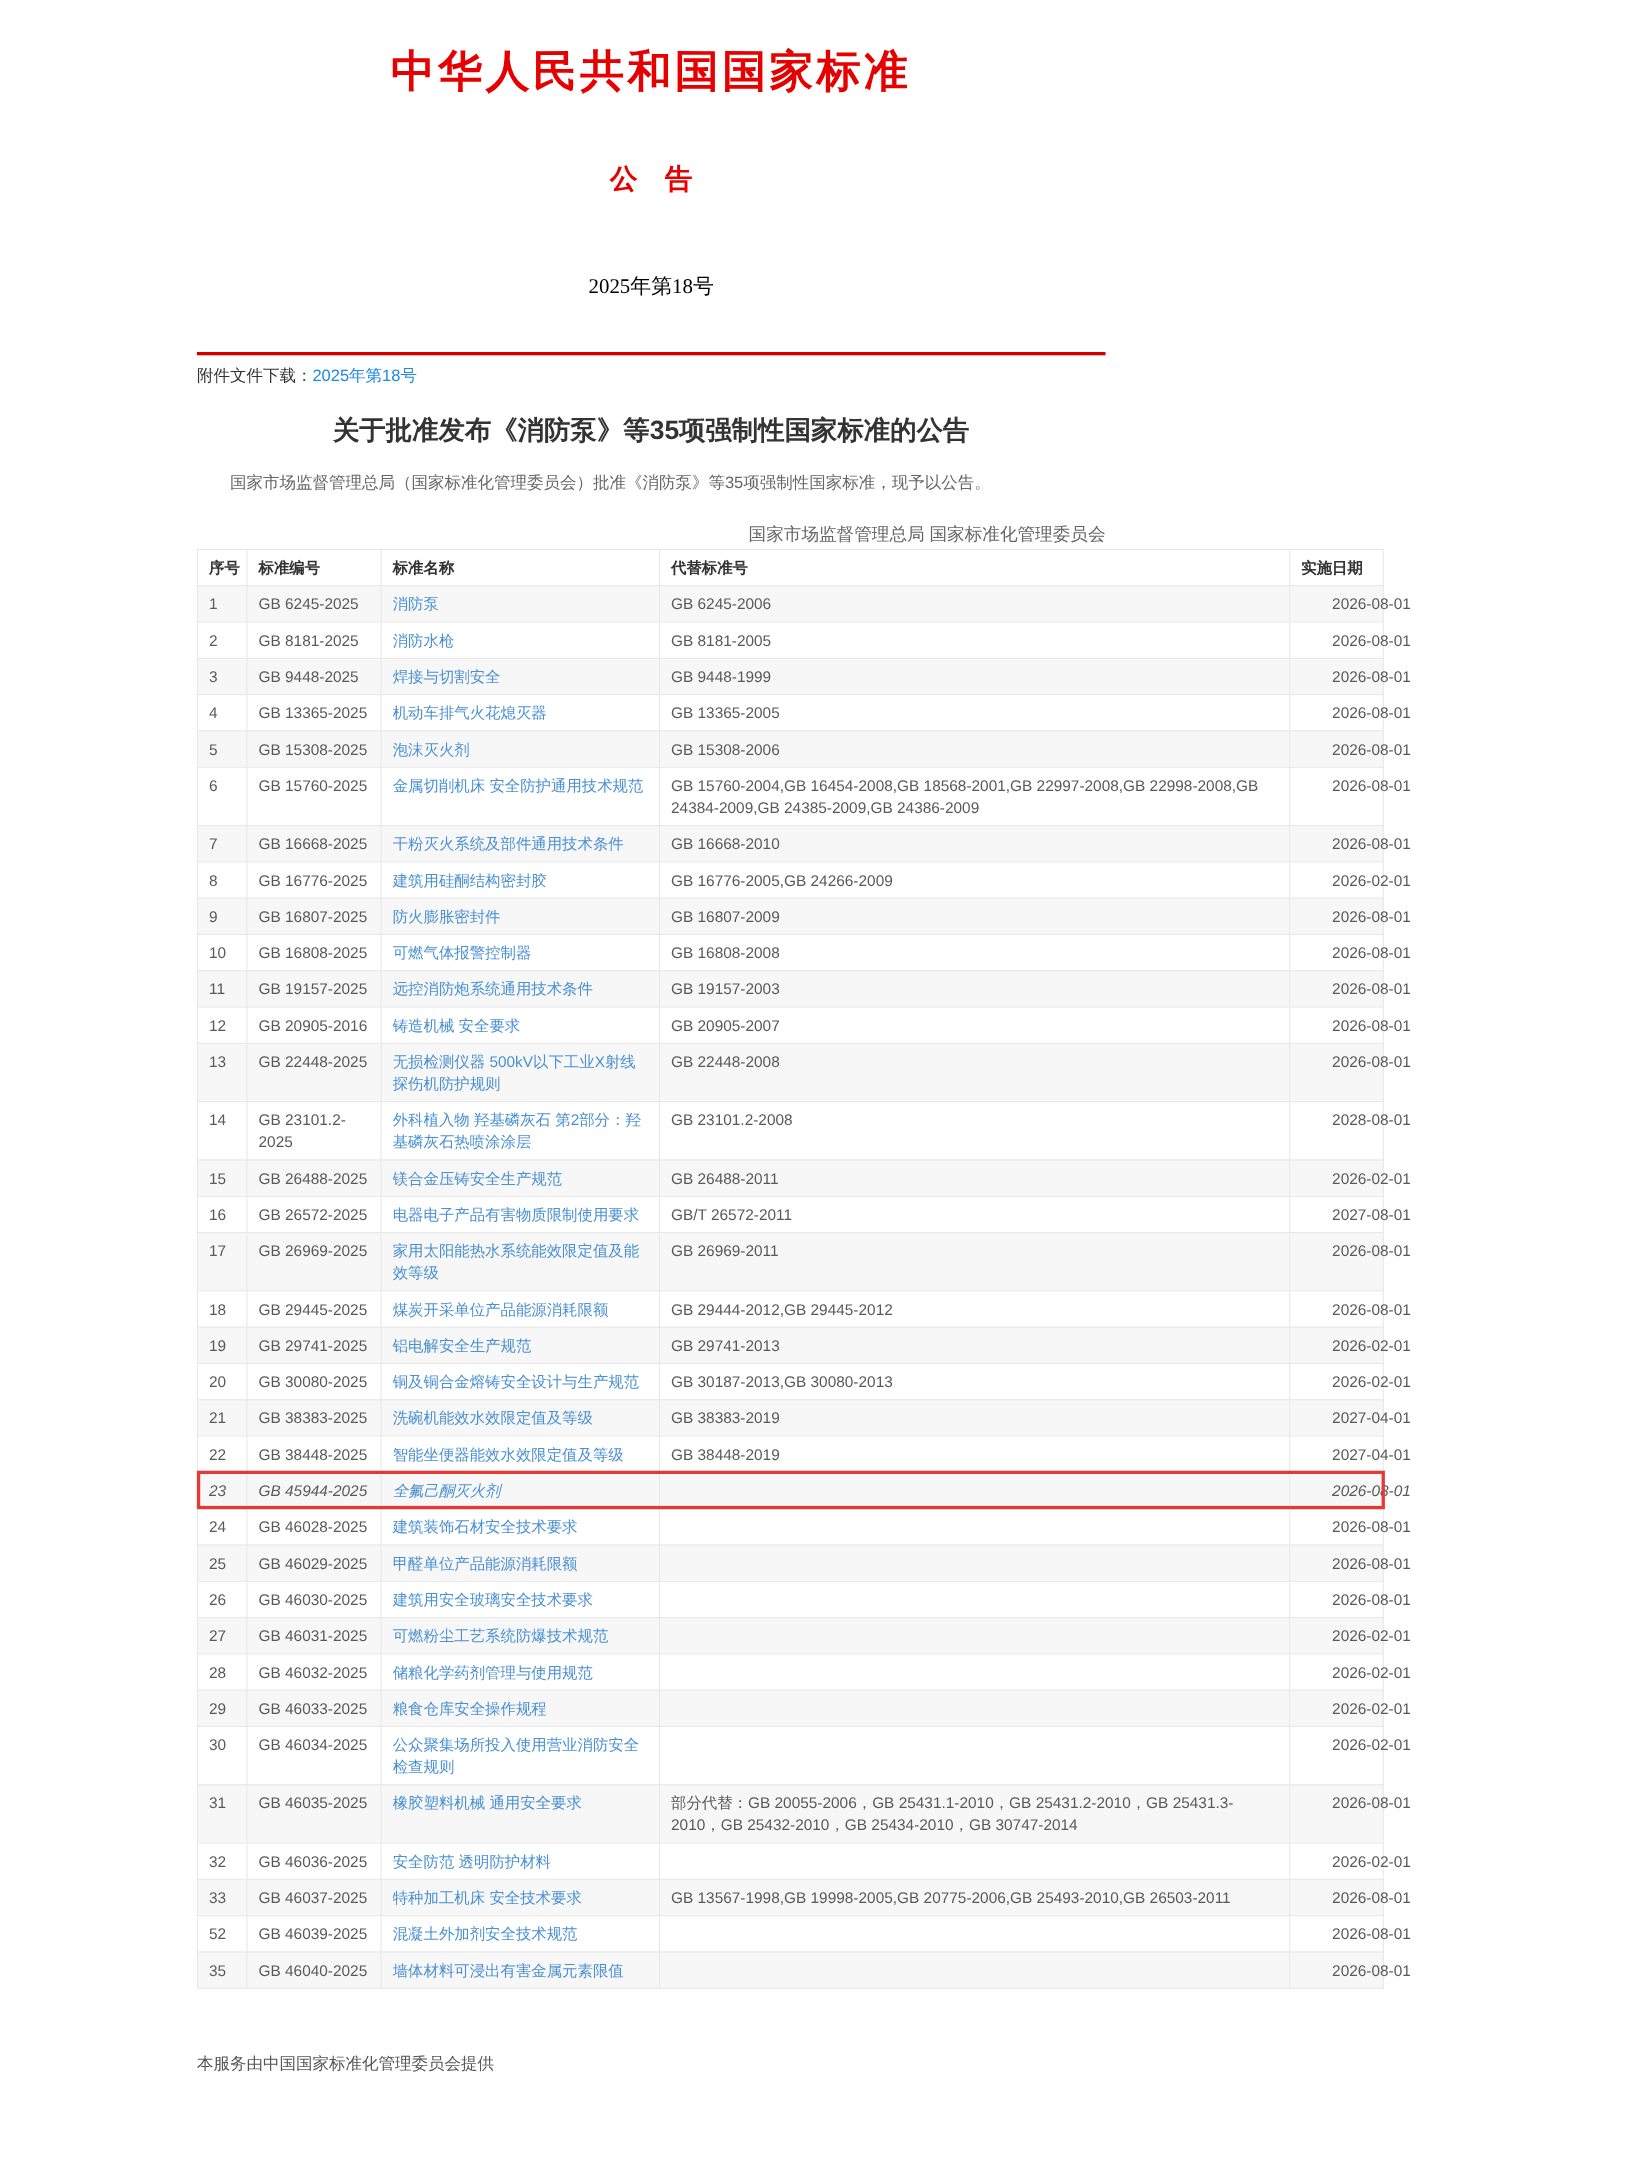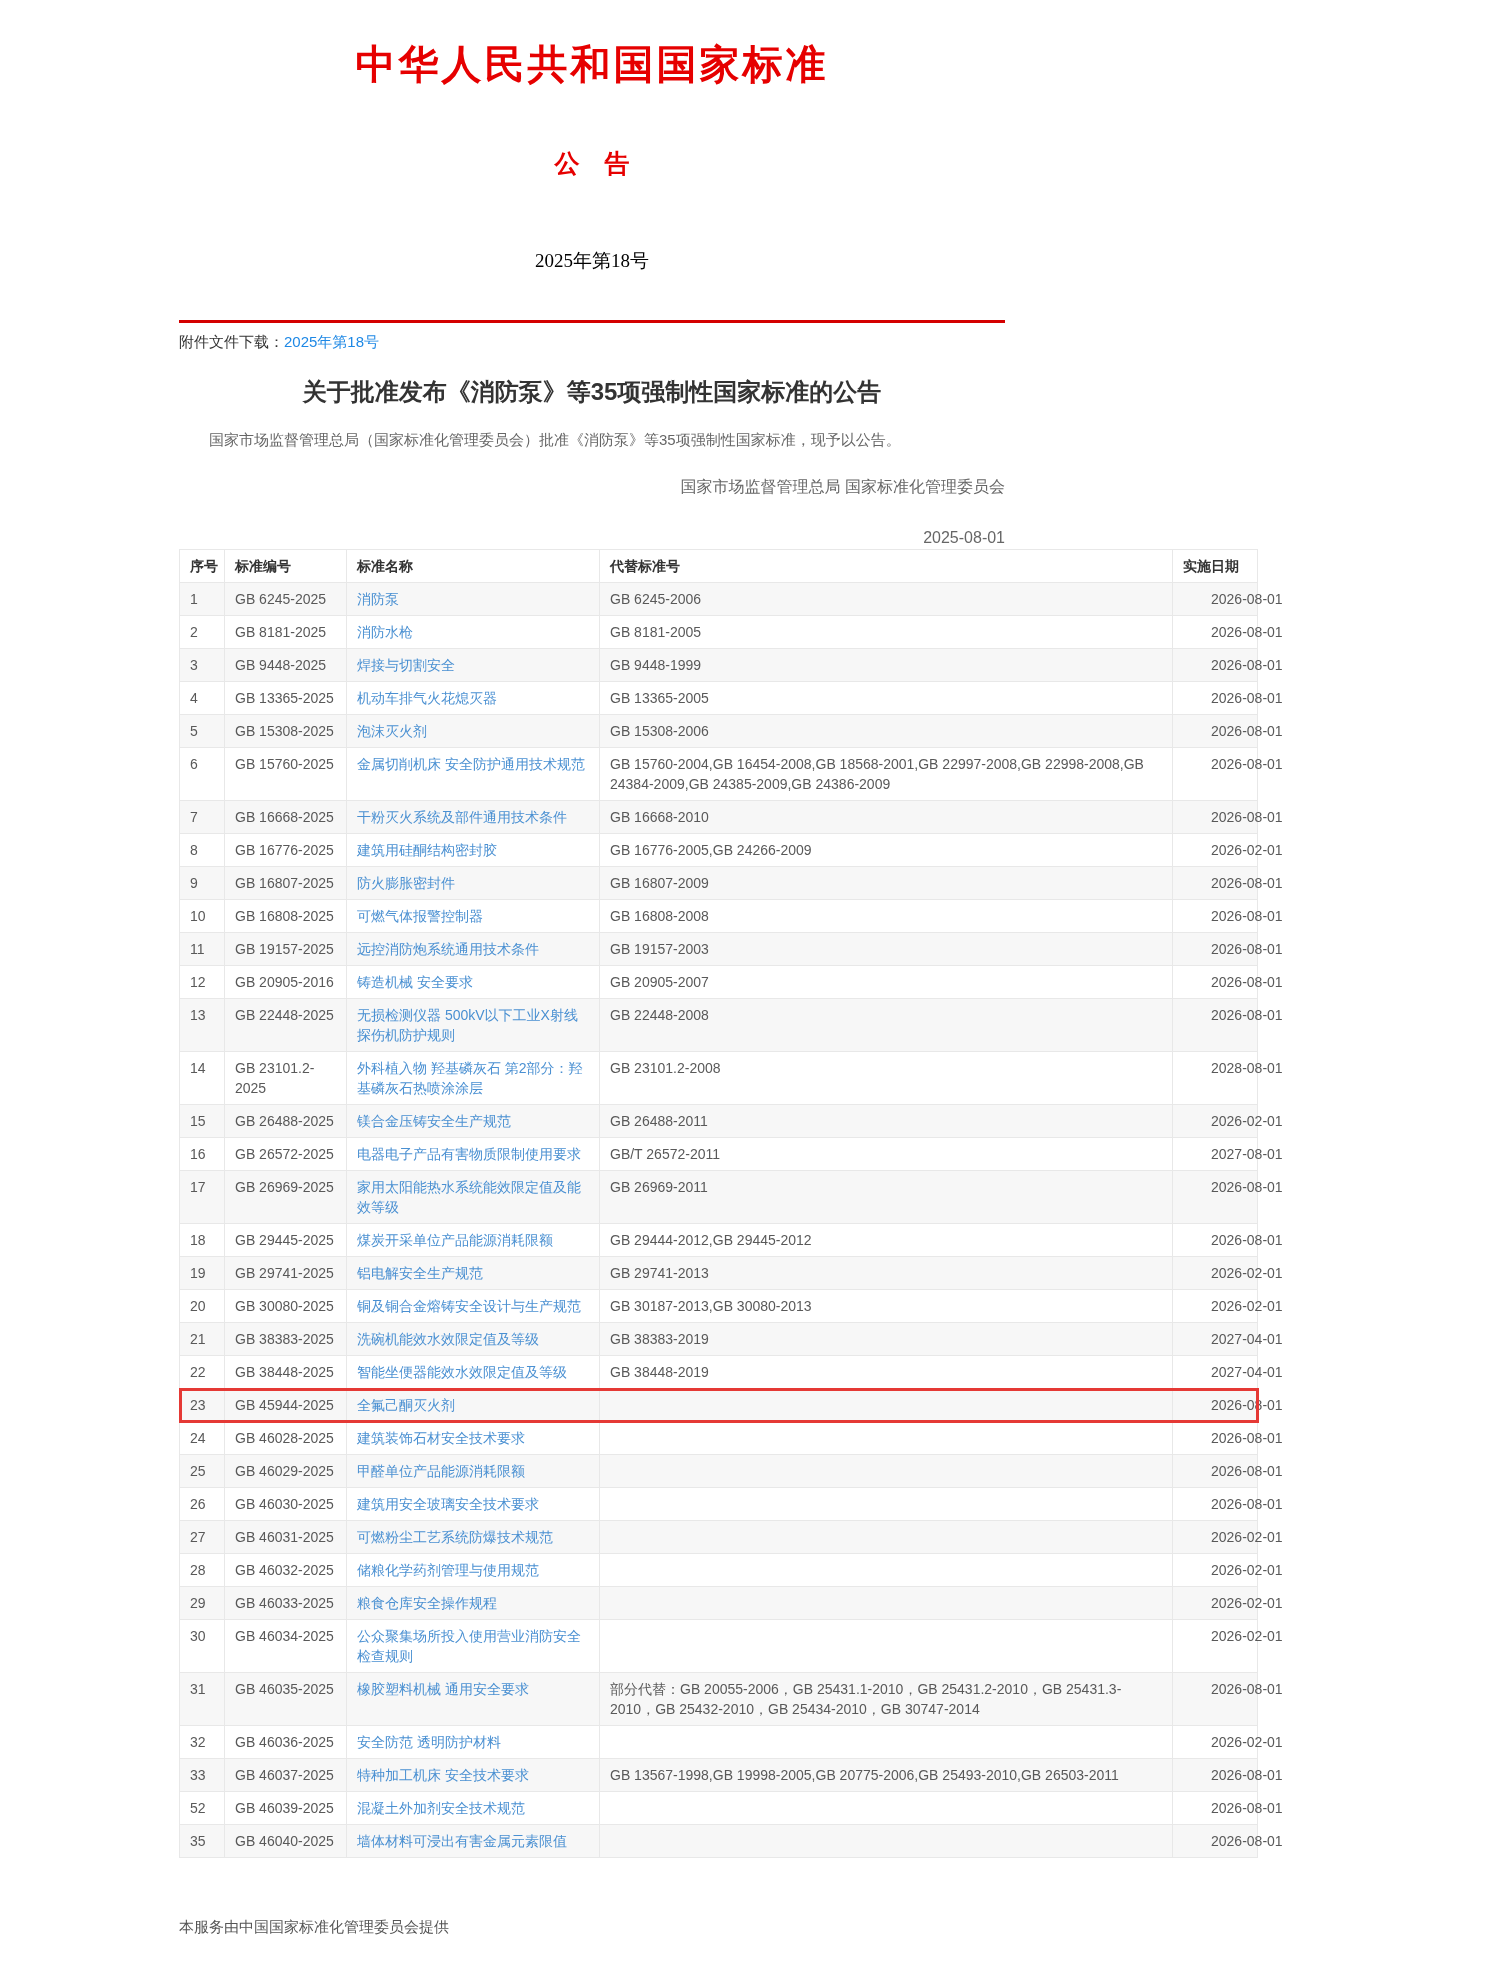--- a/index.html
+++ b/index.html
@@ -60,21 +60,21 @@
   table.std th{color:#333;font-weight:bold;background:#fff;white-space:nowrap;}
   table.std col.c-seq{width:45px;}
   table.std col.c-code{width:122px;}
   table.std col.c-name{width:253px;}
   table.std col.c-repl{width:573px;}
   table.std col.c-date{width:85px;}
   table.std tbody tr:nth-child(odd){background:var(--stripe-gray);}
   table.std tbody tr:nth-child(even){background:#fff;}
   table.std td.date{white-space:nowrap;padding-left:38px;}
   table.std a.std-link{color:var(--table-link-blue);text-decoration:none;cursor:pointer;}
-  table.std tr.hl{outline:3px solid var(--highlight-red);outline-offset:-2px;}
+  table.std tr.hl{outline:3px solid var(--highlight-red);outline-offset:-2px;font-style:italic;}
 
   .footer{
     margin-top:58px;text-align:left;color:#555;font-size:15px;line-height:1.4;
   }
 </style>
 </head>
 <body>
 
 <div class="page">
   <div class="content">
@@ -86,21 +86,20 @@
     <hr class="red-divider">
 
     <div class="attachment-row">
       <span>附件文件下载：</span><a href="#">2025年第18号</a>
     </div>
 
     <h3 class="notice-title">关于批准发布《消防泵》等35项强制性国家标准的公告</h3>
     <p class="notice-body">国家市场监督管理总局（国家标准化管理委员会）批准《消防泵》等35项强制性国家标准，现予以公告。</p>
 
     <div class="issuer">国家市场监督管理总局 国家标准化管理委员会</div>
-    <div class="issue-date">2025-08-01</div>
 
     <table class="std">
       <colgroup>
         <col class="c-seq">
           <col class="c-code">
           <col class="c-name">
           <col class="c-repl">
           <col class="c-date">
       </colgroup>
       <thead>

